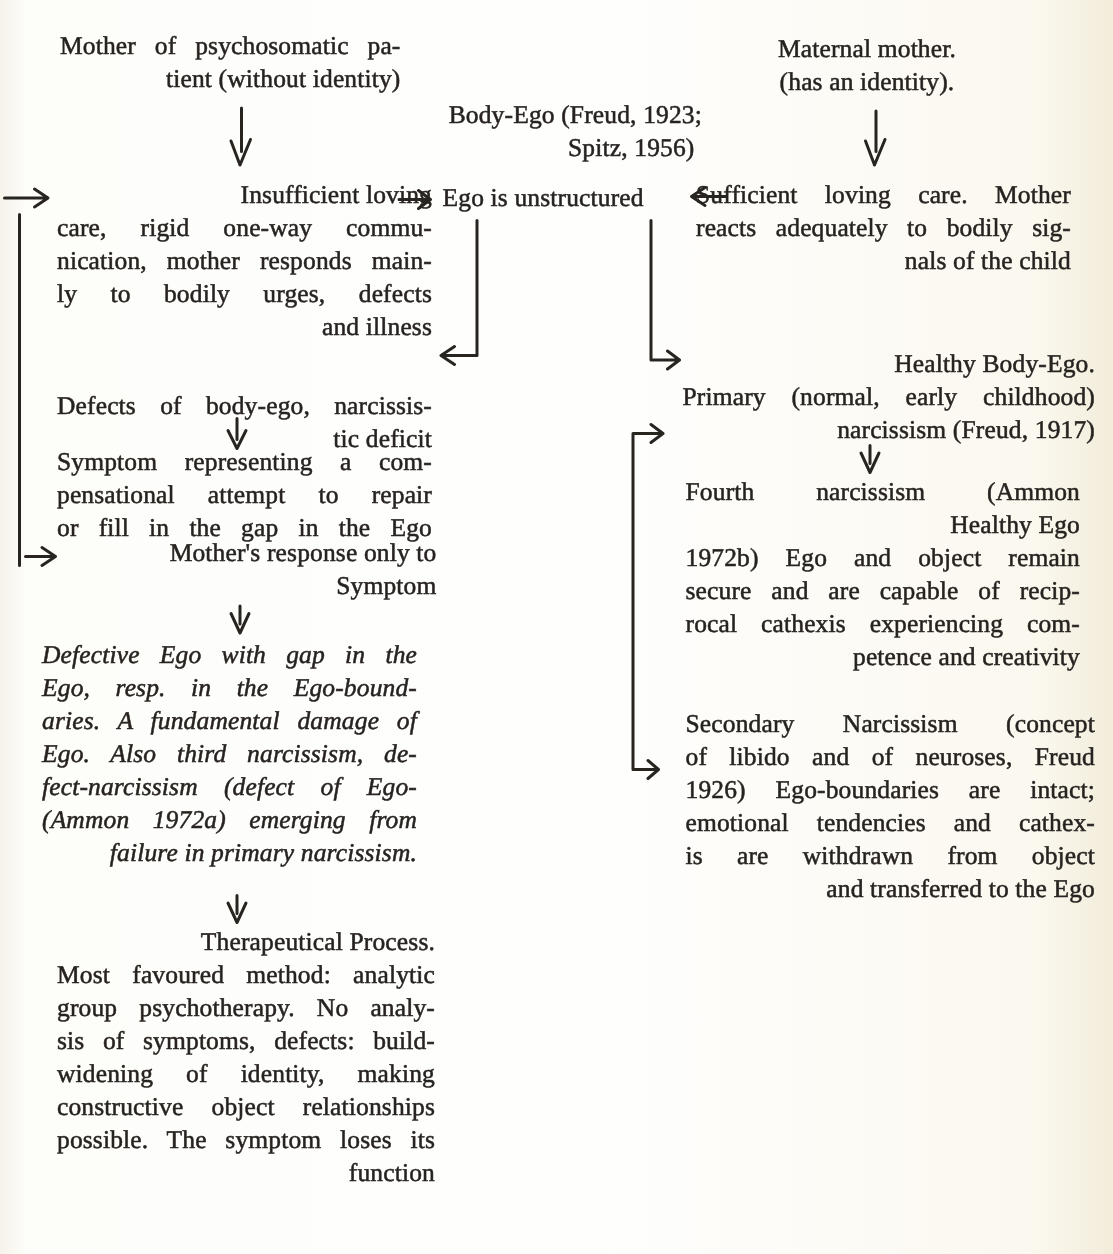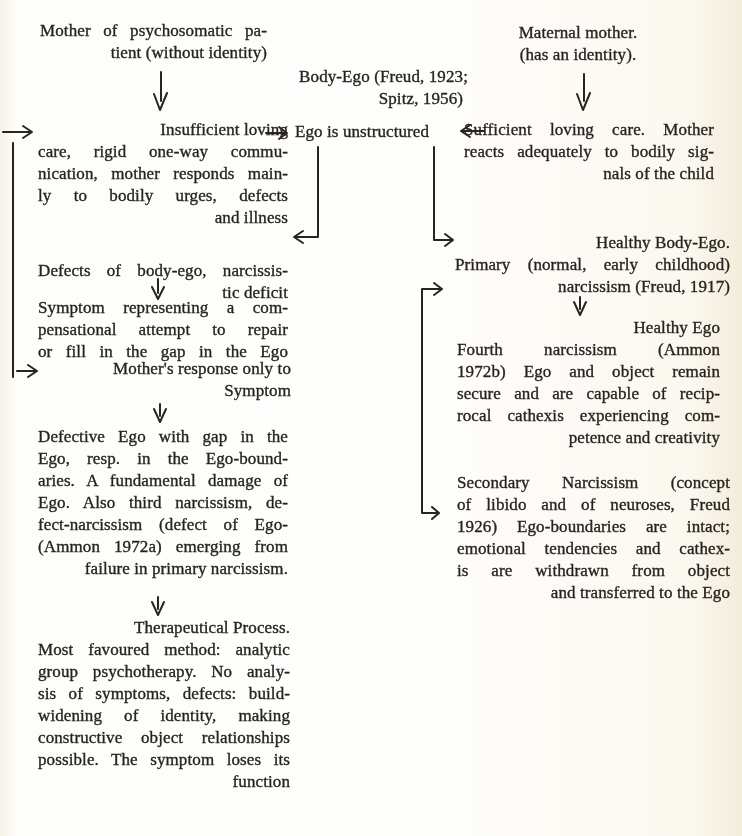--- a/index.html
+++ b/index.html
@@ -29,21 +29,21 @@
   #lbl-center    { left: 287px; top: 66px;  width: 181px; }
   #lbl-center .ln:last-child { text-align: right; text-align-last: right; padding-right: 5px; }
   #lbl-right-top { left: 492px; top: 22px;  width: 172px; }
   #lbl-right-top .ln { text-align: left; text-align-last: center; }
   #ego-unstructured { left: 295px; top: 121px; white-space: nowrap; }
   
   #blk-l1 { left: 38px; top: 119px; width: 250px; }
   #blk-l2 { left: 38px; top: 228px; width: 250px; margin-top: 32px; }
   #blk-l3 { left: 38px; top: 297px; width: 250px; }
   #blk-l4 { left: 41px; top: 358px; width: 250px; }
-  #blk-l5 { left: 38px; top: 426px; width: 250px; }
+  #blk-l5 { left: 28px; top: 426px; width: 250px; font-style: italic; }
   #blk-l6 { left: 38px; top: 617px; width: 252px; }
   
   #blk-r1 { left: 464px; top: 119px; width: 250px; }
   #blk-r2 { left: 455px; top: 232px; width: 275px; }
   #blk-r3 { left: 457px; top: 317px; width: 263px; }
   #blk-r4 { left: 457px; top: 472px; width: 273px; }
   
   #arrows {
     position: absolute; left: 0; top: 0;
     width: 742px; height: 836px;
@@ -123,22 +123,22 @@
       <div class="ln j">Sufficient loving care. Mother</div>
       <div class="ln j">reacts adequately to bodily sig-</div>
       <div class="ln">nals of the child</div>
     </div>
   <div class="blk" id="blk-r2">
       <div class="ln">Healthy Body-Ego.</div>
       <div class="ln j">Primary (normal, early childhood)</div>
       <div class="ln">narcissism (Freud, 1917)</div>
     </div>
   <div class="blk" id="blk-r3">
+      <div class="ln j">Fourth narcissism (Ammon</div>
       <div class="ln">Healthy Ego</div>
-      <div class="ln j">Fourth narcissism (Ammon</div>
       <div class="ln j">1972b) Ego and object remain</div>
       <div class="ln j">secure and are capable of recip-</div>
       <div class="ln j">rocal cathexis experiencing com-</div>
       <div class="ln">petence and creativity</div>
     </div>
   <div class="blk" id="blk-r4">
       <div class="ln j">Secondary Narcissism (concept</div>
       <div class="ln j">of libido and of neuroses, Freud</div>
       <div class="ln j">1926) Ego-boundaries are intact;</div>
       <div class="ln j">emotional tendencies and cathex-</div>

